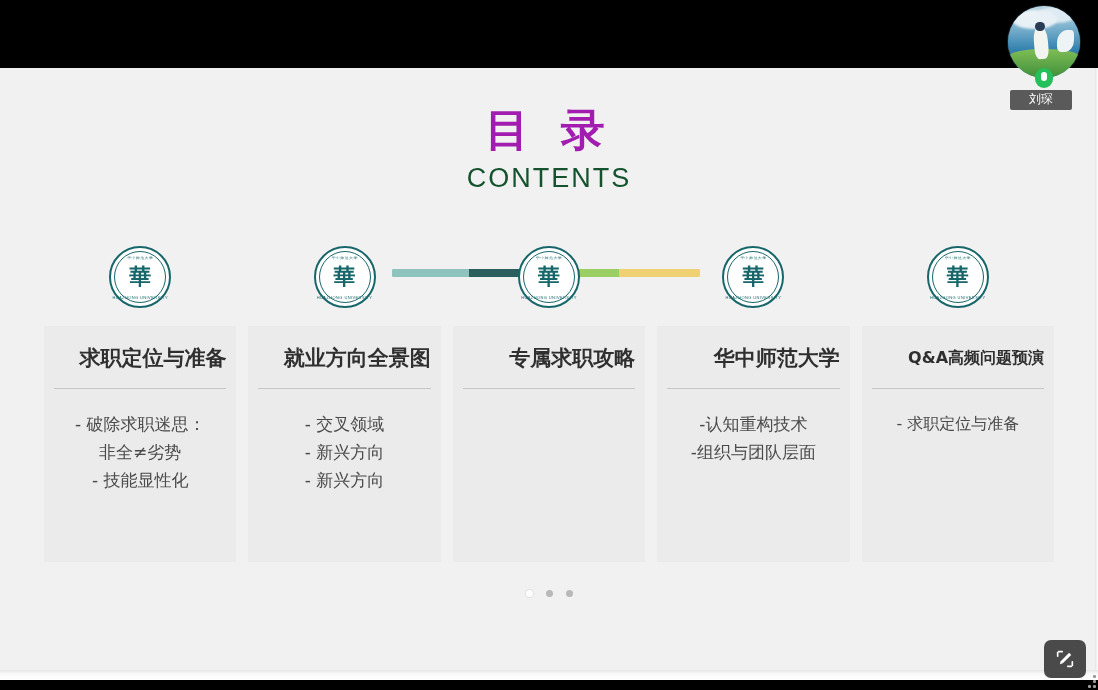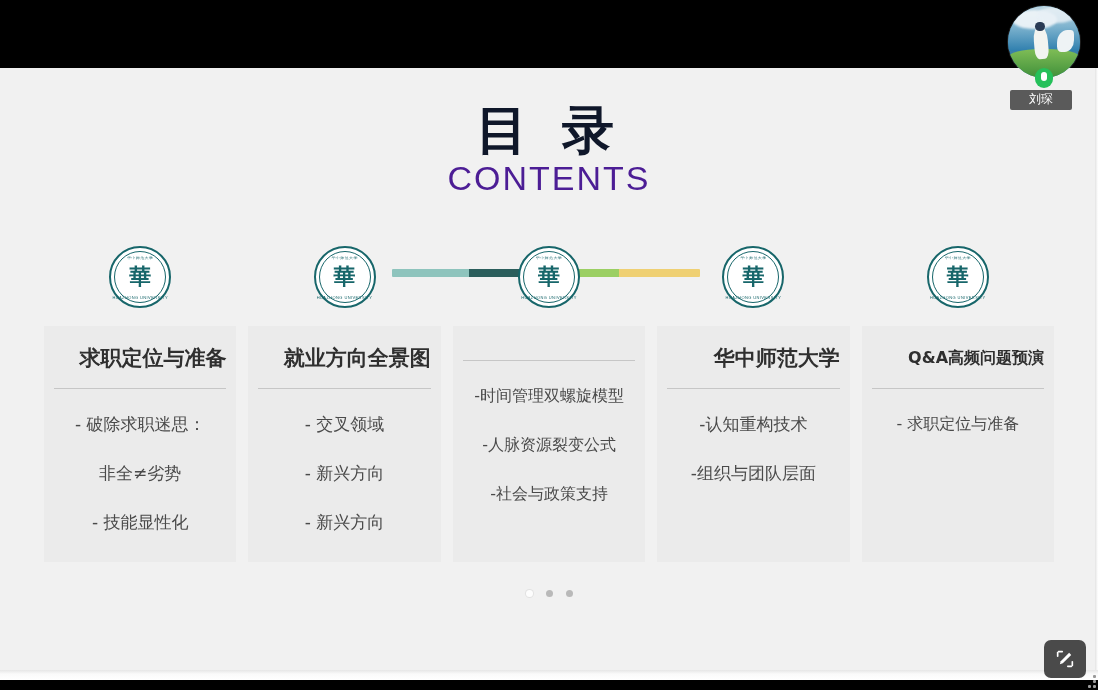--- a/index.html
+++ b/index.html
@@ -145,31 +145,31 @@
 
   
   .heading {
     position: absolute;
     left: 0; top: 36px;
     width: 1098px;
     text-align: center;
   }
   .heading .cn {
     font-family: "DejaVu Sans", "Liberation Sans", sans-serif;
-    font-size: 52px;
+    font-size: 44px;
     font-weight: bold;
     letter-spacing: 8px;
-    color: #0f172a;
+    color: #a21caf;
     line-height: 52px;
   }
   .heading .en {
     margin-top: 6px;
-    font-size: 34px;
+    font-size: 27px;
     letter-spacing: 2px;
-    color: #4c1d95;
+    color: #14532d;
     line-height: 32px;
   }
   .rule {
     position: absolute;
     left: 392px;
     top: 201px;
     width: 308px;
     height: 8px;
     display: flex;
     border-radius: 1px;
@@ -259,21 +259,21 @@
     height: 1px;
     background: #c6c6c6;
     margin: 16px 0 0 0;
   }
   .panel-list {
     margin-top: 24px;
     width: 100%;
     display: flex;
     flex-direction: column;
     align-items: center;
-    gap: 27px;
+    gap: 6px;
   }
   .panel-item {
     font-family: "DejaVu Sans", "Liberation Sans", sans-serif;
     font-size: 17px;
     color: #4a4a4a;
     line-height: 22px;
     text-align: center;
     white-space: nowrap;
   }
 
@@ -385,26 +385,22 @@
     </div>
 
     <div class="card c3">
       <div class="seal">
         <div class="ring"></div>
         <div class="ring-top">华中师范大学</div>
         <div class="core">華</div>
         <div class="ring-bottom">HUAZHONG UNIVERSITY</div>
       </div>
       <div class="panel">
+        <div class="panel-title">专属求职攻略</div>
         <div class="panel-divider"></div>
-        <div class="panel-list">
-          <div class="panel-item">-时间管理双螺旋模型</div>
-          <div class="panel-item">-人脉资源裂变公式</div>
-          <div class="panel-item">-社会与政策支持</div>
-        </div>
       </div>
     </div>
 
     <div class="card c4">
       <div class="seal">
         <div class="ring"></div>
         <div class="ring-top">华中师范大学</div>
         <div class="core">華</div>
         <div class="ring-bottom">HUAZHONG UNIVERSITY</div>
       </div>

